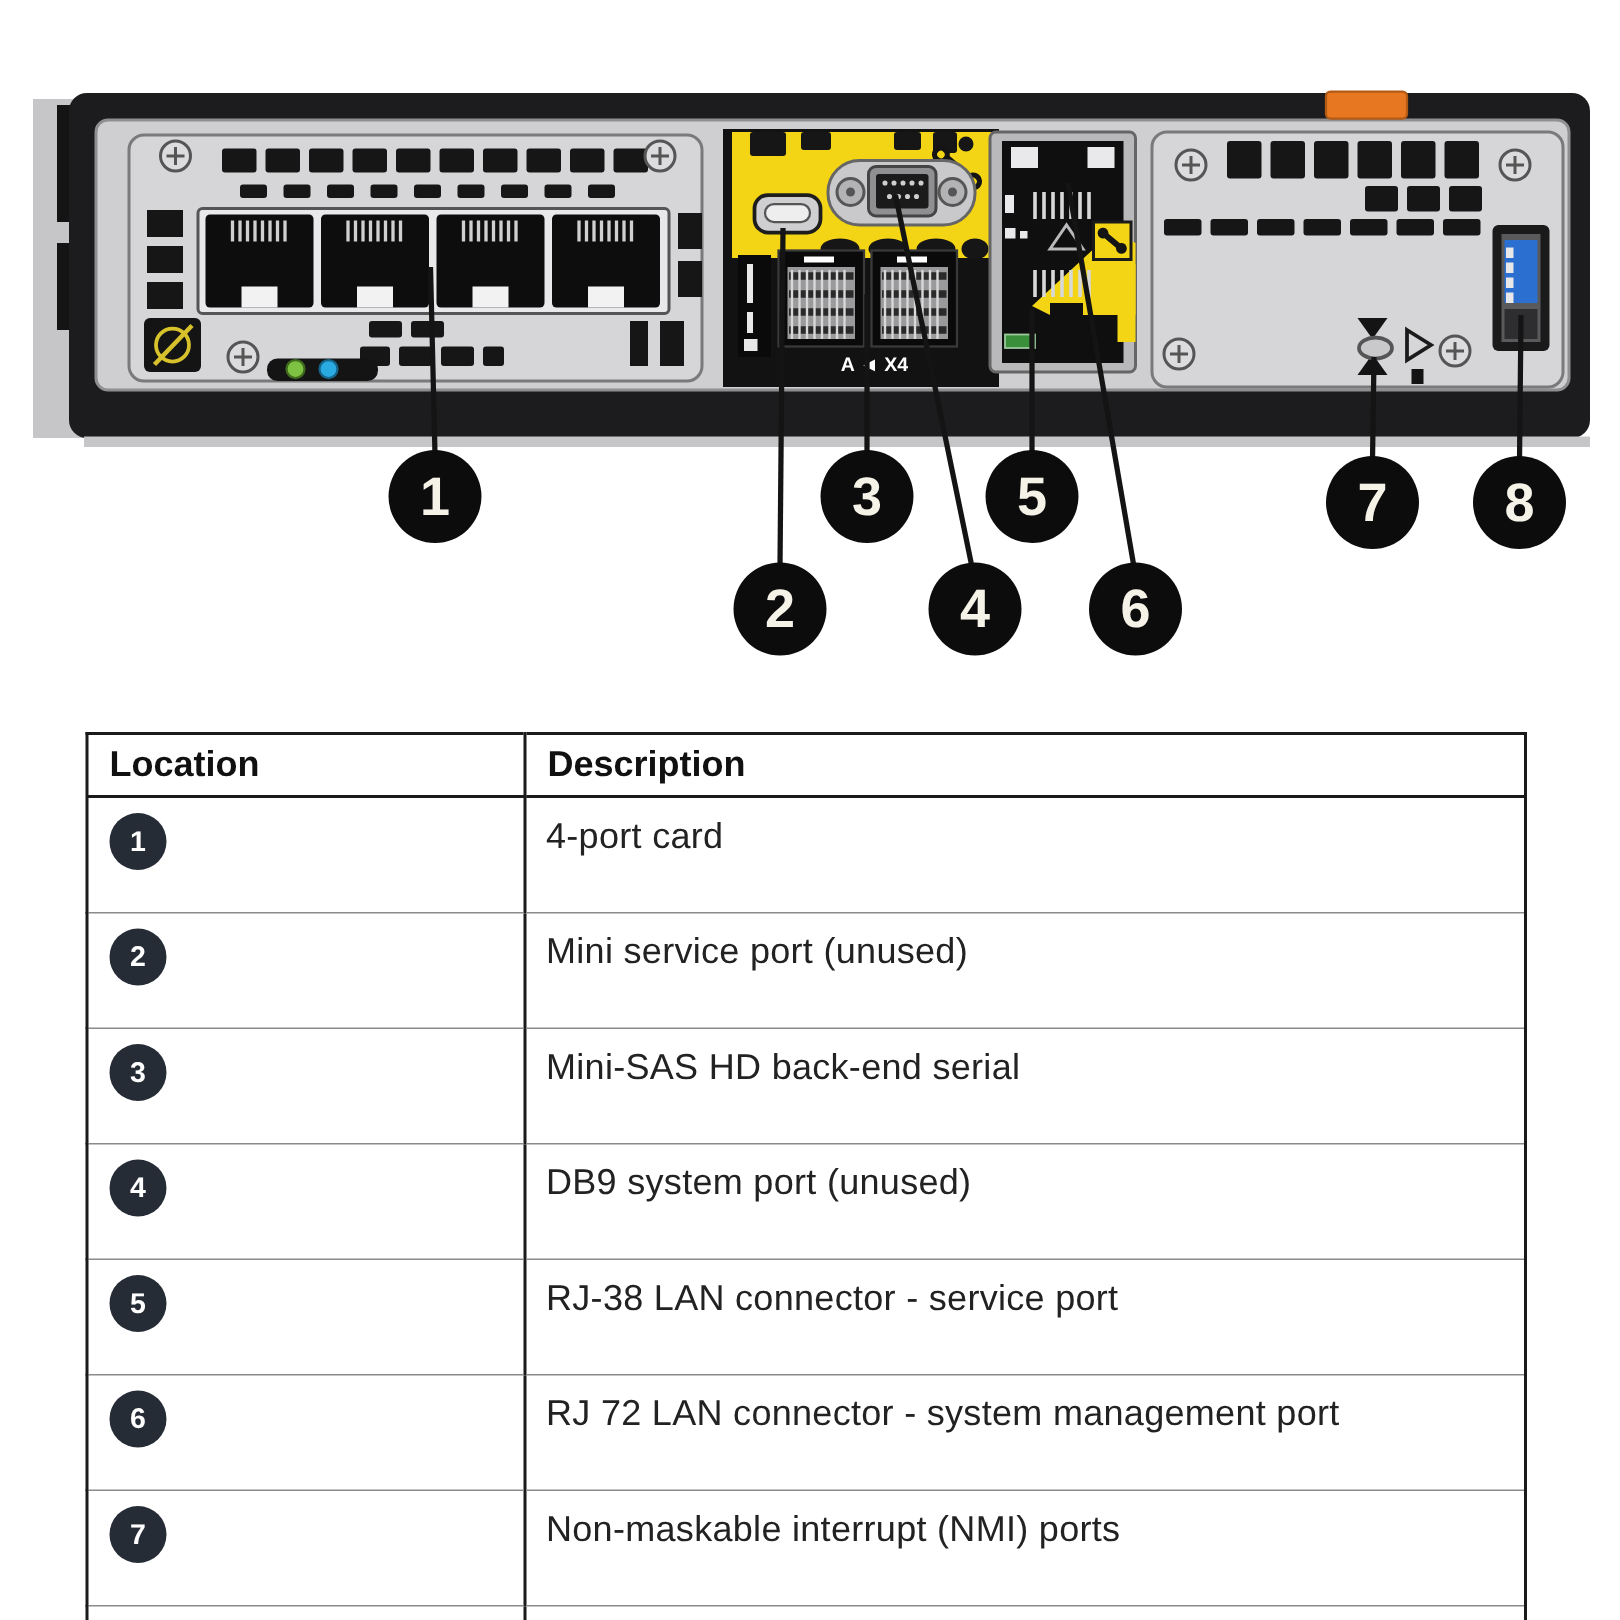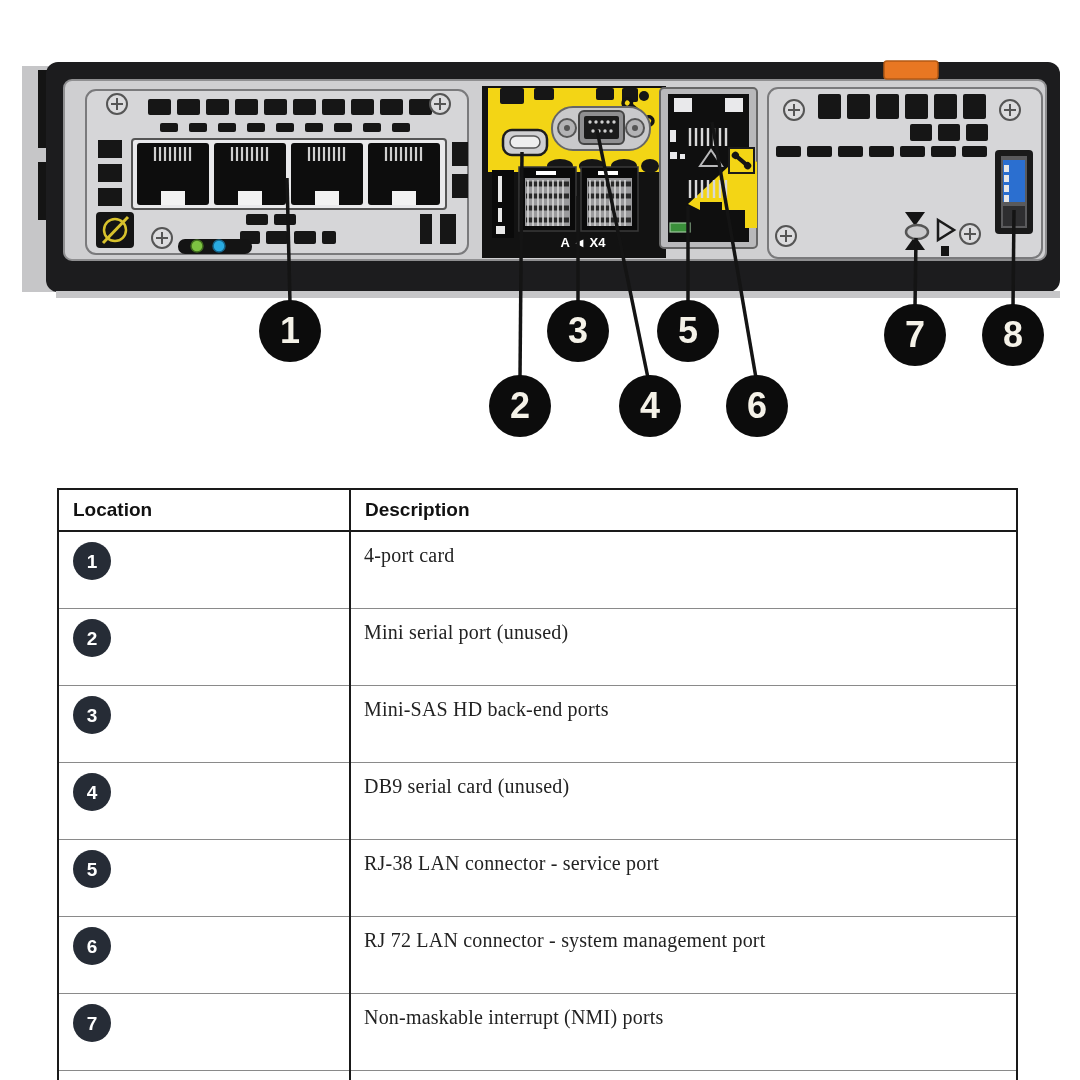--- a/index.html
+++ b/index.html
@@ -17,30 +17,30 @@
   }
   
   .port-table{
     position:absolute;left:57px;top:488px;width:961px;
     border-collapse:collapse;table-layout:fixed;
   }
   .port-table,.port-table th,.port-table td{border:1px solid #8a8a8a;}
   .port-table{border:2px solid #1a1a1a;}
   .port-table th{
     border-bottom:2px solid #1a1a1a;border-top:none;
-    height:40px;text-align:left;font-size:19px;font-weight:bold;
+    height:40px;text-align:left;font-size:24px;font-weight:bold;
     padding:0 0 0 14px;color:#111;
   }
   .port-table th.col-location,.port-table td.cell-location{
     width:276px;border-right:2px solid #1a1a1a;border-left:none;
   }
   .port-table th.col-description,.port-table td.cell-description{border-right:none;}
   .port-table td{height:64px;vertical-align:top;padding:0;}
   .cell-location{padding:10px 0 0 14px !important;}
-  .cell-description{padding:12px 0 0 13px !important;font-size:20px;color:#222;letter-spacing:.2px;font-family:Liberation Serif, serif;}
+  .cell-description{padding:12px 0 0 13px !important;font-size:24px;color:#222;letter-spacing:.2px;}
   .loc-badge{
     width:38px;height:38px;border-radius:50%;background:#262c36;color:#fff;
     font-size:19px;font-weight:bold;display:flex;align-items:center;justify-content:center;line-height:1;
   }
 </style>
 </head>
 <body>
 
 <div class="figure-wrap">
 <svg width="1080" height="460" viewBox="0 0 1080 460">
@@ -328,33 +328,33 @@
     <tr>
       <td class="cell-location">
           <div class="loc-badge">1</div>
         </td>
       <td class="cell-description">4-port card</td>
     </tr>
     <tr>
       <td class="cell-location">
           <div class="loc-badge">2</div>
         </td>
-      <td class="cell-description">Mini serial port (unused)</td>
+      <td class="cell-description">Mini service port (unused)</td>
     </tr>
     <tr>
       <td class="cell-location">
           <div class="loc-badge">3</div>
         </td>
-      <td class="cell-description">Mini-SAS HD back-end ports</td>
+      <td class="cell-description">Mini-SAS HD back-end serial</td>
     </tr>
     <tr>
       <td class="cell-location">
           <div class="loc-badge">4</div>
         </td>
-      <td class="cell-description">DB9 serial card (unused)</td>
+      <td class="cell-description">DB9 system port (unused)</td>
     </tr>
     <tr>
       <td class="cell-location">
           <div class="loc-badge">5</div>
         </td>
       <td class="cell-description">RJ-38 LAN connector - service port</td>
     </tr>
     <tr>
       <td class="cell-location">
           <div class="loc-badge">6</div>

